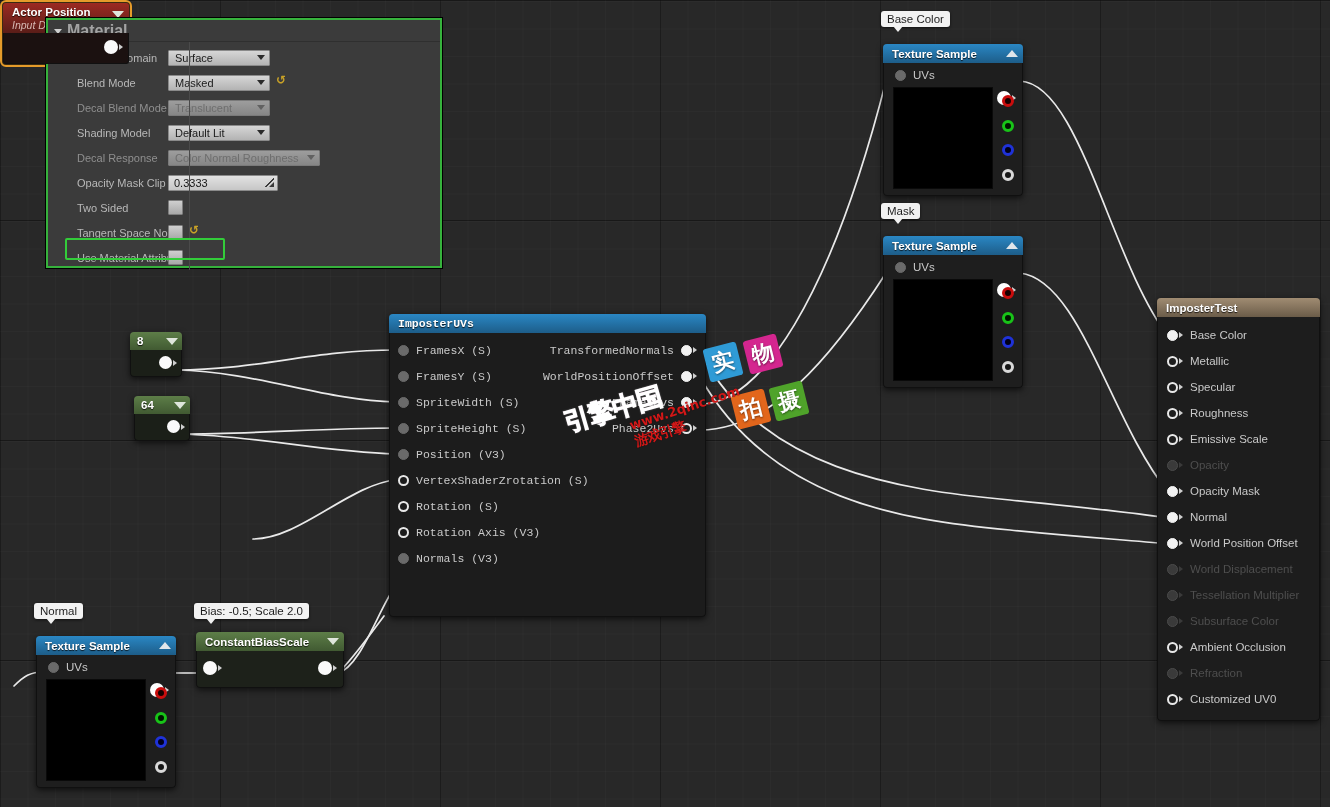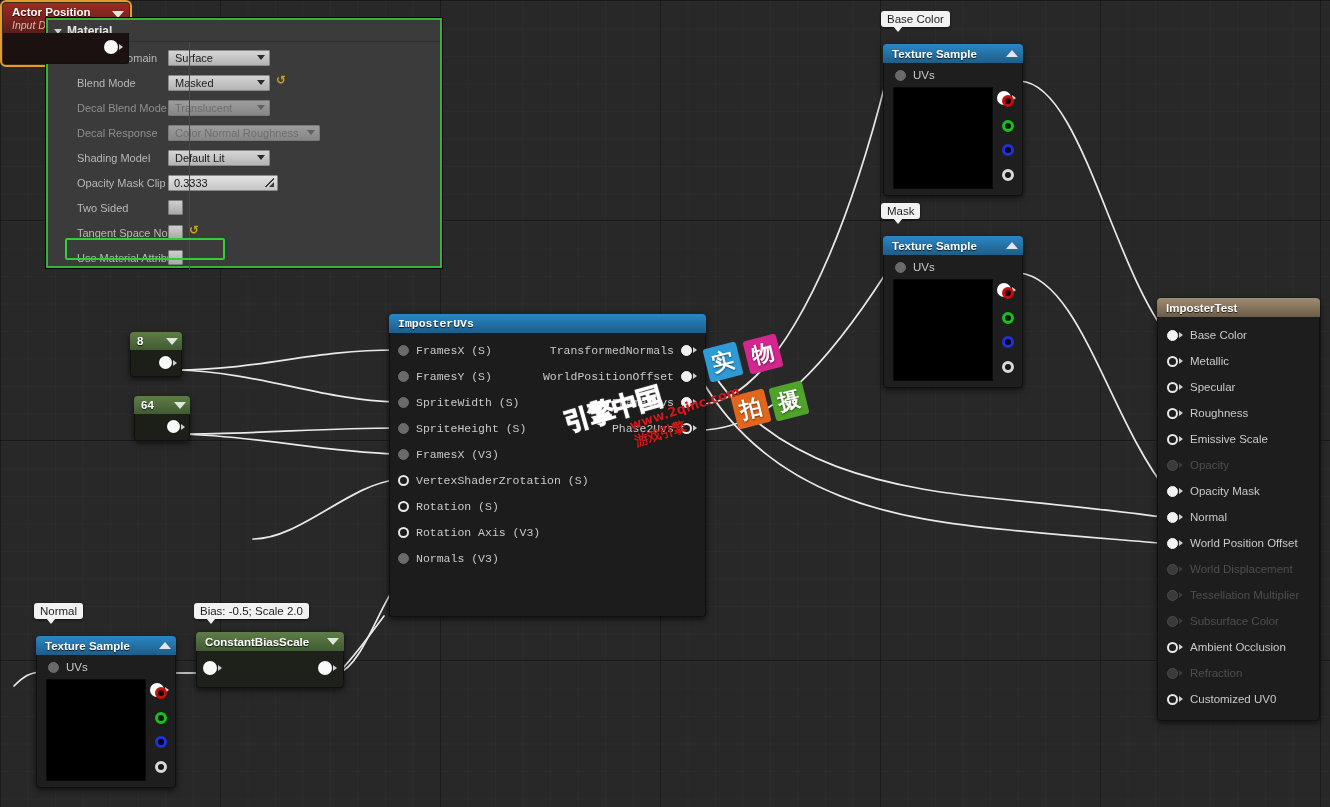--- a/index.html
+++ b/index.html
@@ -30,21 +30,21 @@
     box-shadow:0 0 0 1px #000;
   }
   .mat-header{
     height:21px;background:#3b3b3b;display:flex;align-items:center;
     padding-left:6px;border-bottom:1px solid #2f2f2f;
   }
   .tri-down{
     width:0;height:0;border-left:4px solid transparent;border-right:4px solid transparent;
     border-top:5px solid #cfcfcf;margin-right:5px;position:relative;top:1px;
   }
-  .mat-title{color:#e5e5e5;font-size:12px;font-weight:bold;}
+  .mat-title{color:#a3a3a3;font-size:16px;font-weight:bold;}
   .mat-rows{position:relative;padding-top:3px;}
   .mat-row{display:flex;align-items:center;height:25px;}
   .mat-label{width:120px;padding-left:29px;box-sizing:border-box;color:#b8b8b8;font-size:11px;
     white-space:nowrap;overflow:hidden;}
   .mat-label.dim{color:#8f8f8f;}
   .mat-ctrl{flex:1;display:flex;align-items:center;}
   .vline{position:absolute;left:141px;top:0;bottom:0;width:1px;background:#4a4a4a;}
 
   .combo{
     height:16px;min-width:102px;background:linear-gradient(#d6d6d6,#b3b3b3);
@@ -259,34 +259,34 @@
         <div class="mat-label dim">Decal Blend Mode</div>
         <div class="mat-ctrl">
           <div class="combo disabled">
             <span>Translucent</span>
             <span class="cap"></span>
           </div>
         </div>
       </div>
 
       <div class="mat-row">
+        <div class="mat-label">Shading Model</div>
+        <div class="mat-ctrl">
+          <div class="combo">
+            <span>Default Lit</span>
+            <span class="cap"></span>
+          </div>
+        </div>
+      </div>
+
+      <div class="mat-row">
         <div class="mat-label dim">Decal Response</div>
         <div class="mat-ctrl">
           <div class="combo disabled w136">
             <span>Color Normal Roughness</span>
-            <span class="cap"></span>
-          </div>
-        </div>
-      </div>
-
-      <div class="mat-row">
-        <div class="mat-label">Shading Model</div>
-        <div class="mat-ctrl">
-          <div class="combo">
-            <span>Default Lit</span>
             <span class="cap"></span>
           </div>
         </div>
       </div>
 
       <div class="mat-row">
         <div class="mat-label">Opacity Mask Clip Va</div>
         <div class="mat-ctrl">
           <div class="numfield">
             <span>0.3333</span>
@@ -383,21 +383,21 @@
         <div class="pinrow">
           <span class="pin pin-gray"></span>
           <span class="pin-lbl">SpriteWidth (S)</span>
         </div>
         <div class="pinrow">
           <span class="pin pin-gray"></span>
           <span class="pin-lbl">SpriteHeight (S)</span>
         </div>
         <div class="pinrow">
           <span class="pin pin-gray"></span>
-          <span class="pin-lbl">FramesX (V3)</span>
+          <span class="pin-lbl">Position (V3)</span>
         </div>
         <div class="pinrow">
           <span class="pin pin-hollow"></span>
           <span class="pin-lbl">VertexShaderZrotation (S)</span>
         </div>
         <div class="pinrow">
           <span class="pin pin-hollow"></span>
           <span class="pin-lbl">Rotation (S)</span>
         </div>
         <div class="pinrow">

